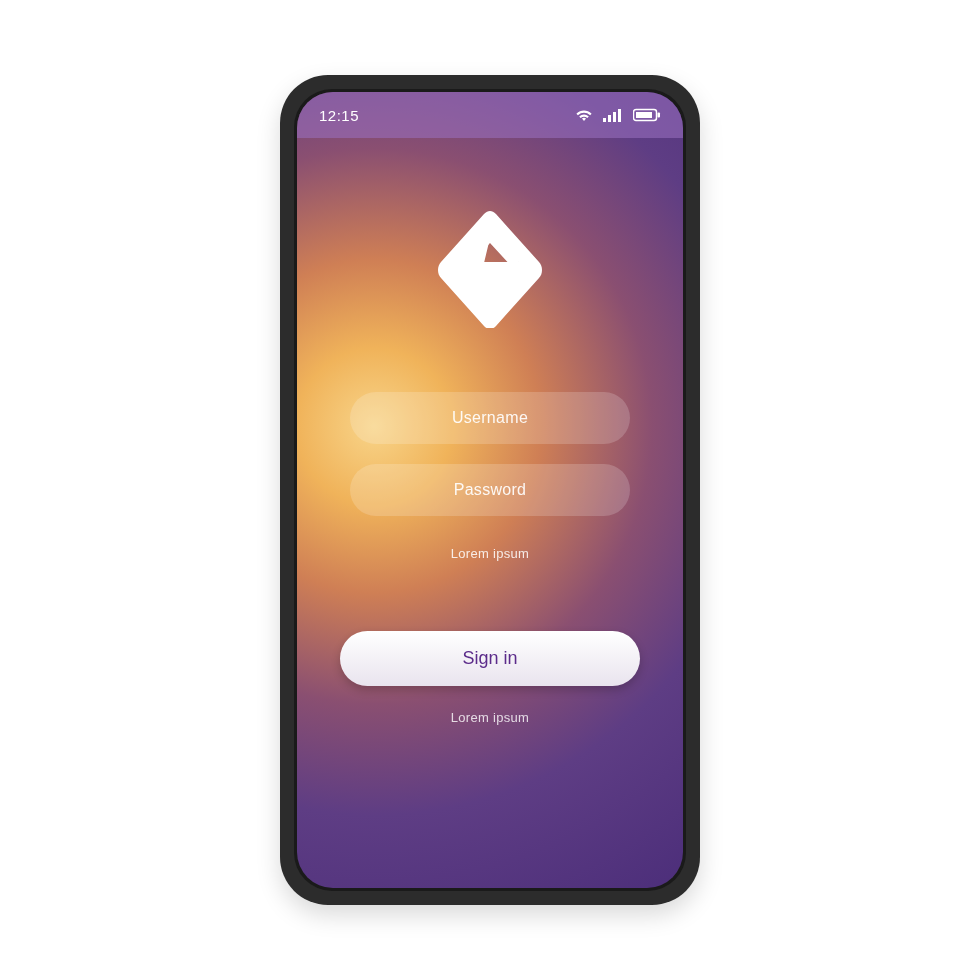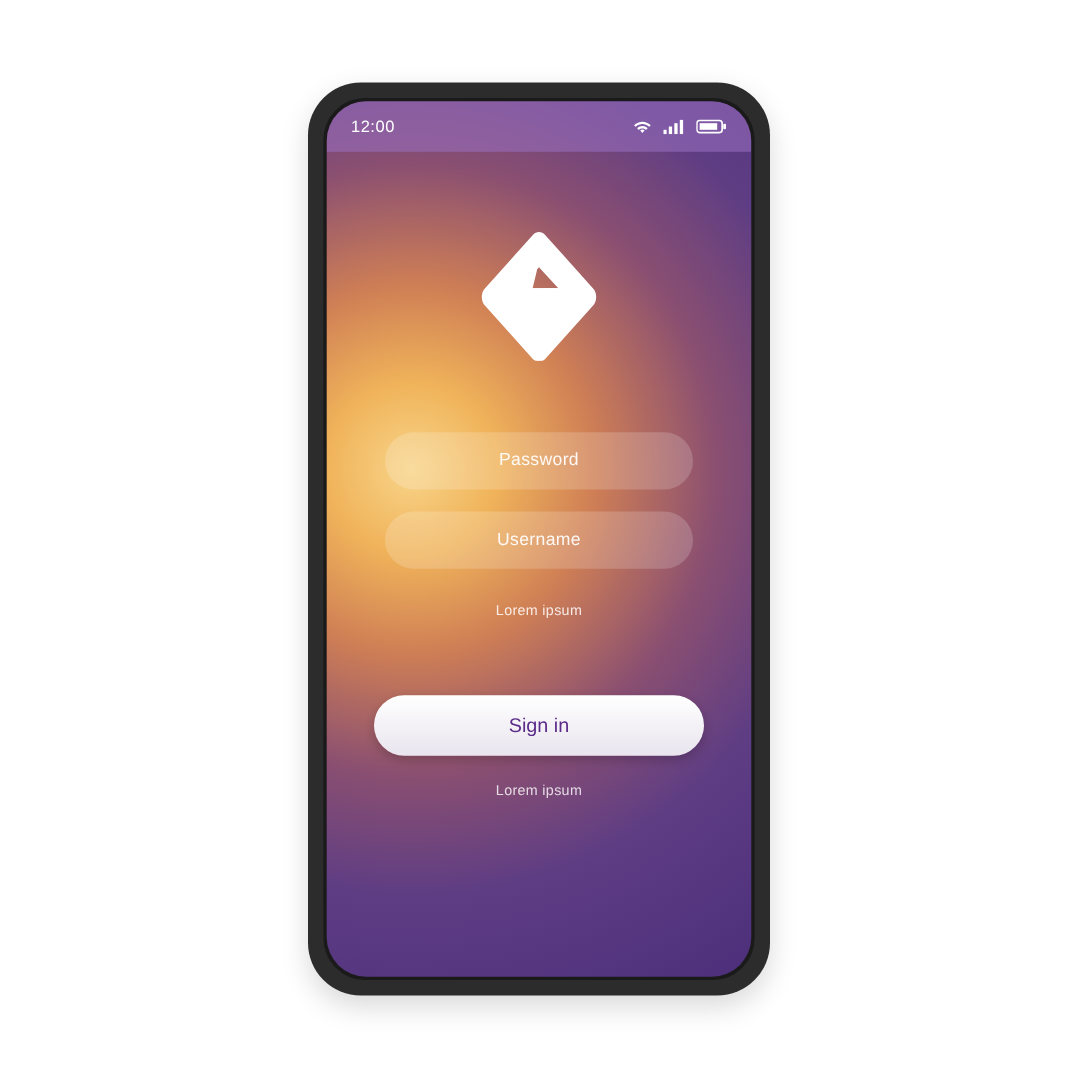--- a/index.html
+++ b/index.html
@@ -95,21 +95,21 @@
 </style>
 </head>
 <body>
 
 <div class="stage">
   <div class="phone">
     <div class="phone-inner">
       <div class="screen">
 
         <div class="statusbar">
-          <span>12:00</span>
+          <span>12:15</span>
           <div class="status-right">
             <span>
               <svg width="18" height="14" viewBox="0 0 18 14">
                 <path d="M9 13 L11 10.6 C10.4 10.1 9.7 9.8 9 9.8 C8.3 9.8 7.6 10.1 7 10.6 Z" fill="#fff"></path>
                 <path d="M4.2 8.6 C5.6 7.3 7.3 6.6 9 6.6 C10.7 6.6 12.4 7.3 13.8 8.6 L12.3 10.1 C11.3 9.2 10.2 8.8 9 8.8 C7.8 8.8 6.7 9.2 5.7 10.1 Z" fill="#fff"></path>
                 <path d="M1.4 5.8 C3.6 3.7 6.3 2.6 9 2.6 C11.7 2.6 14.4 3.7 16.6 5.8 L15.1 7.3 C13.3 5.6 11.2 4.8 9 4.8 C6.8 4.8 4.7 5.6 2.9 7.3 Z" fill="#fff"></path>
               </svg>
             </span>
             <span class="sig">
               <svg width="20" height="14" viewBox="0 0 20 14">
@@ -195,23 +195,23 @@
                        L90 67
                        C92 65 92 63 90 61
                        L55 22 Z" fill="#fff" fill-rule="evenodd"></path>
               <path d="M48 54 L100 54 L100 62 L88 75 L72 75 L84 62 L48 62 Z" fill="#fff"></path>
               <path d="M48 54 L100 54 L86 70 L70 70 L78 62 L48 62 Z" fill="#fff" opacity="0"></path>
               <rect x="48" y="54" width="44" height="16" fill="#fff"></rect>
               <path d="M92 54 L103 54 L88 70 L77 70 Z" fill="#fff"></path>
             </svg>
           </div>
 
+          <input class="field" type="text" placeholder="Username" style="">
+
           <input class="field" type="password" placeholder="Password" style="">
-
-          <input class="field" type="text" placeholder="Username" style="">
 
           <div class="helper">Lorem ipsum</div>
 
           <button class="signin-btn">Sign in</button>
 
           <div class="footer-text">Lorem ipsum</div>
 
         </div>
 
       </div>

